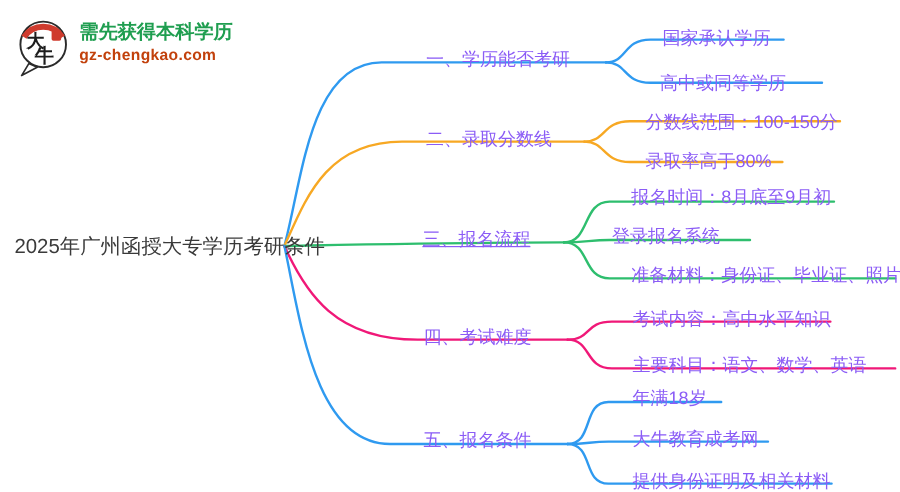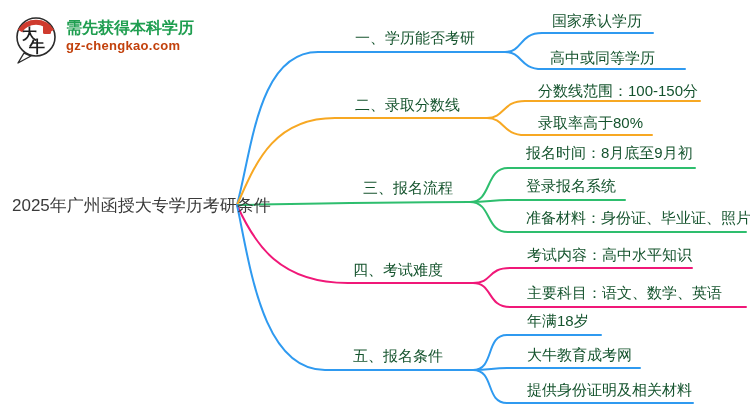--- a/index.html
+++ b/index.html
@@ -3,22 +3,22 @@
 <meta charset="utf-8">
 <style>
   html,body{margin:0;padding:0;background:#fff;}
   .stage{
     position:relative;width:750px;height:410px;background:#ffffff;
     overflow:hidden;font-family:"Liberation Sans","DejaVu Sans",sans-serif;
   }
   .connectors{position:absolute;left:0;top:0;width:750px;height:410px;}
   .connectors path{fill:none;stroke-width:2;stroke-linecap:round;}
   .lbl{
-    position:absolute;white-space:nowrap;color:#14532d;
-    font-size:15px;line-height:18px;
+    position:absolute;white-space:nowrap;color:#8b5cf6;
+    font-size:15px;line-height:18px;margin-top:12px;
   }
   .root-title{
     position:absolute;left:12px;top:196px;font-size:17px;line-height:20px;
     color:#3a3a3a;white-space:nowrap;
   }
   .logo{position:absolute;left:12px;top:12px;display:flex;align-items:flex-start;}
   .logo-badge{width:48px;height:52px;flex:0 0 auto;}
   .logo-text{margin-left:6px;padding-top:6px;}
   .logo-title{font-size:16px;font-weight:bold;color:#1f9e50;line-height:20px;white-space:nowrap;}
   .logo-sub{font-size:13px;font-weight:bold;color:#c2410c;line-height:16px;white-space:nowrap;letter-spacing:.3px;}
@@ -71,23 +71,23 @@
   <div class="root-title">2025年广州函授大专学历考研条件</div>
 
   <div class="lbl" style="left:355px;top:29px;">一、学历能否考研</div>
   <div class="lbl" style="left:552px;top:12px;">国家承认学历</div>
   <div class="lbl" style="left:550px;top:49px;">高中或同等学历</div>
 
   <div class="lbl" style="left:355px;top:96px;">二、录取分数线</div>
   <div class="lbl" style="left:538px;top:82px;">分数线范围：100-150分</div>
   <div class="lbl" style="left:538px;top:114px;">录取率高于80%</div>
 
-  <div class="lbl" style="left:363px;top:179px;">三、报名流程</div>
+  <div class="lbl" style="left:352px;top:179px;text-decoration:underline;">三、报名流程</div>
   <div class="lbl" style="left:526px;top:144px;">报名时间：8月底至9月初</div>
-  <div class="lbl" style="left:526px;top:177px;">登录报名系统</div>
+  <div class="lbl" style="left:510px;top:177px;">登录报名系统</div>
   <div class="lbl" style="left:526px;top:209px;">准备材料：身份证、毕业证、照片</div>
 
   <div class="lbl" style="left:353px;top:261px;">四、考试难度</div>
   <div class="lbl" style="left:527px;top:246px;">考试内容：高中水平知识</div>
   <div class="lbl" style="left:527px;top:284px;">主要科目：语文、数学、英语</div>
 
   <div class="lbl" style="left:353px;top:347px;">五、报名条件</div>
   <div class="lbl" style="left:527px;top:312px;">年满18岁</div>
   <div class="lbl" style="left:527px;top:346px;">大牛教育成考网</div>
   <div class="lbl" style="left:527px;top:381px;">提供身份证明及相关材料</div>

